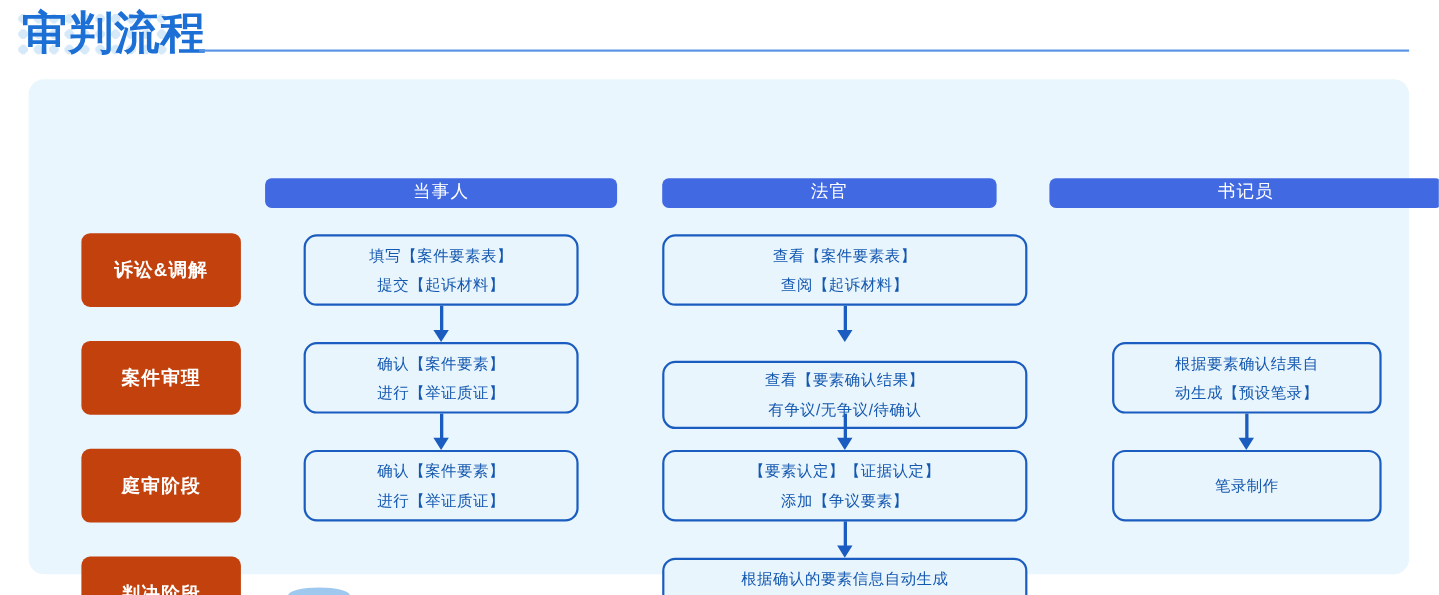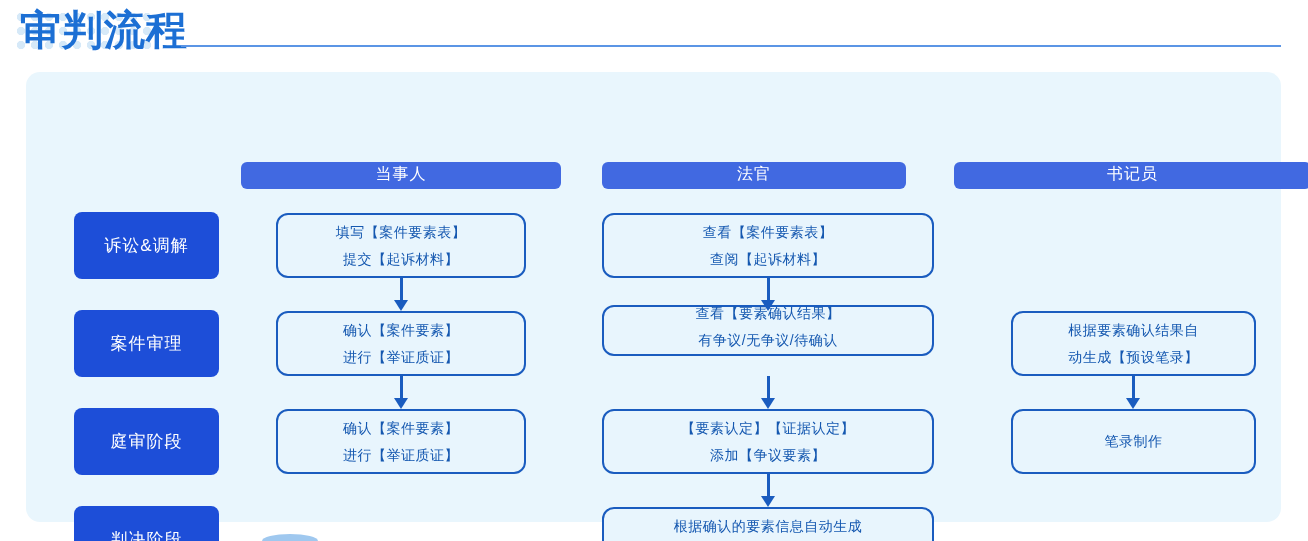--- a/index.html
+++ b/index.html
@@ -73,24 +73,24 @@
   #header-col-1 { left: 576px; width: 304px; }
   #header-col-2 { left: 928px; width: 357px; }
 
   
   .stage-label {
     position: absolute;
     left: 48px;
     width: 145px;
     height: 67px;
     border-radius: 8px;
-    background: #1d4ed8;
+    background: #c2410c;
     color: #ffffff;
     font-size: 17px;
-    font-weight: normal;
+    font-weight: bold;
     letter-spacing: 1px;
     display: flex;
     align-items: center;
     justify-content: center;
   }
   #stage-0 { top: 140px; }
   #stage-1 { top: 238px; }
   #stage-2 { top: 336px; }
   #stage-3 { top: 434px; }
 
@@ -111,21 +111,21 @@
     letter-spacing: 0.5px;
   }
   .card-text { white-space: pre-line; }
 
   
   #card-0-0 { left: 250px; top: 141px; width: 250px; height: 65px; }
   #card-0-1 { left: 250px; top: 239px; width: 250px; height: 65px; }
   #card-0-2 { left: 250px; top: 337px; width: 250px; height: 65px; }
   
   #card-1-0 { left: 576px; top: 141px; width: 332px; height: 65px; }
-  #card-1-1 { left: 576px; top: 233px; width: 332px; height: 51px; align-items: flex-end; }
+  #card-1-1 { left: 576px; top: 256px; width: 332px; height: 62px; }
   #card-1-2 { left: 576px; top: 337px; width: 332px; height: 65px; }
   #card-1-3 { left: 576px; top: 435px; width: 332px; height: 65px; }
   
   #card-2-0 { left: 985px; top: 239px; width: 245px; height: 65px; }
   #card-2-1 { left: 985px; top: 337px; width: 245px; height: 65px; }
 
   
   .arrow {
     position: absolute;
     width: 14px;

